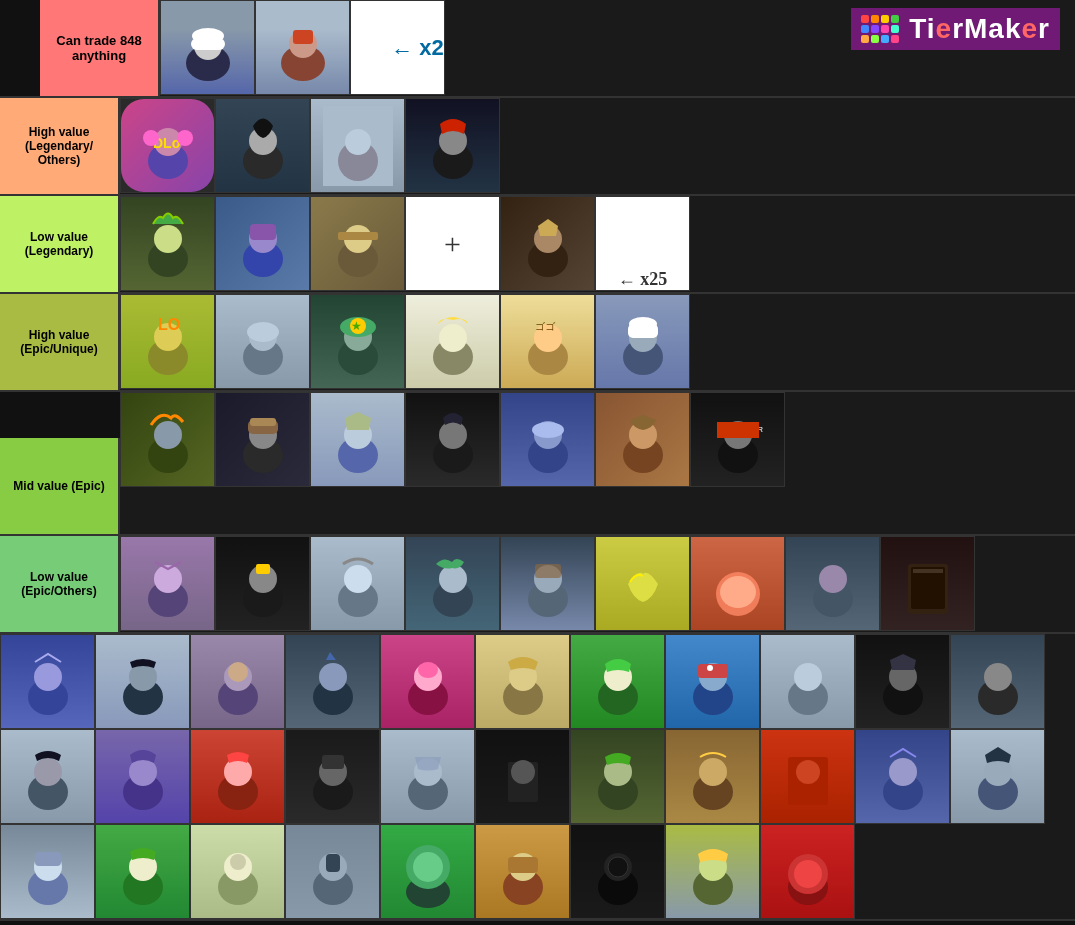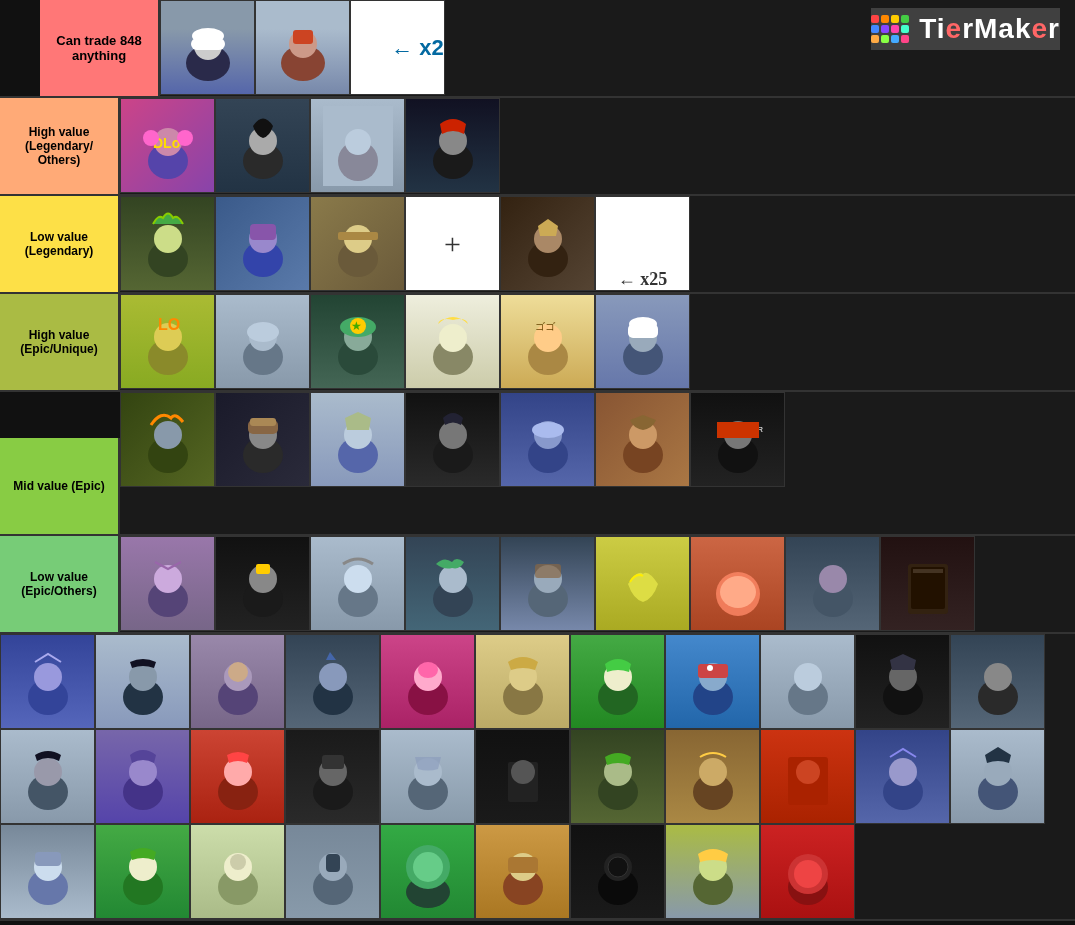--- a/index.html
+++ b/index.html
@@ -41,21 +41,21 @@
       height: 95px;
       border: 1px solid #333;
       overflow: hidden;
       position: relative;
       background: #2a2a2a;
     }
 
     
     .row-s { background-color: #ff7777; min-height: 96px; }
     .row-a { background-color: #ffaa77; min-height: 96px; }
-    .row-b { background-color: #fde047; min-height: 96px; }
+    .row-b { background-color: #bef264; min-height: 96px; }
     .row-c { background-color: #aabb44; min-height: 96px; }
     .row-d { background-color: #88cc44; min-height: 96px; }
     .row-e { background-color: #77cc77; min-height: 96px; }
     .row-f { background-color: #44dddd; min-height: 285px; }
 
     
     .avatar {
       width: 100%;
       height: 100%;
       display: flex;
@@ -99,22 +99,22 @@
       position: relative;
     }
 
     .logo-container {
       position: absolute;
       right: 15px;
       top: 8px;
       display: flex;
       align-items: center;
       gap: 10px;
-      background: #404040;
-      padding: 5px 0;
+      background: #701a75;
+      padding: 5px 10px;
       z-index: 100;
     }
   </style>
 </head>
 <body>
 
 <div class="tier-wrapper">
 
   <div class="logo-container">
     <div class="logo-grid">
@@ -170,21 +170,21 @@
       </div>
     </div>
   </div>
 
   <div class="tier-row" style="min-height:96px;">
     <div class="tier-label row-a" style="font-size:12px;color:#000;">
       <span>High value (Legendary/ Others)</span>
     </div>
     <div class="tier-items">
       <div class="tier-item">
-        <div class="avatar" style="background:linear-gradient(135deg,#cc4488,#8844aa);">
+        <div class="avatar" style="background:linear-gradient(135deg,#cc4488,#8844aa);border-radius:23px;">
           <svg width="70" height="80" viewBox="0 0 70 80">
             <ellipse cx="35" cy="55" rx="20" ry="18" fill="#5544aa"></ellipse>
             <ellipse cx="35" cy="36" rx="14" ry="14" fill="#cc88aa"></ellipse>
             <text x="20" y="42" font-size="14" fill="#ffdd00" font-weight="bold">DLo</text>
             <circle cx="18" cy="32" r="8" fill="#ff66cc"></circle>
             <circle cx="52" cy="32" r="8" fill="#ff66cc"></circle>
           </svg>
         </div>
       </div>
       <div class="tier-item">

